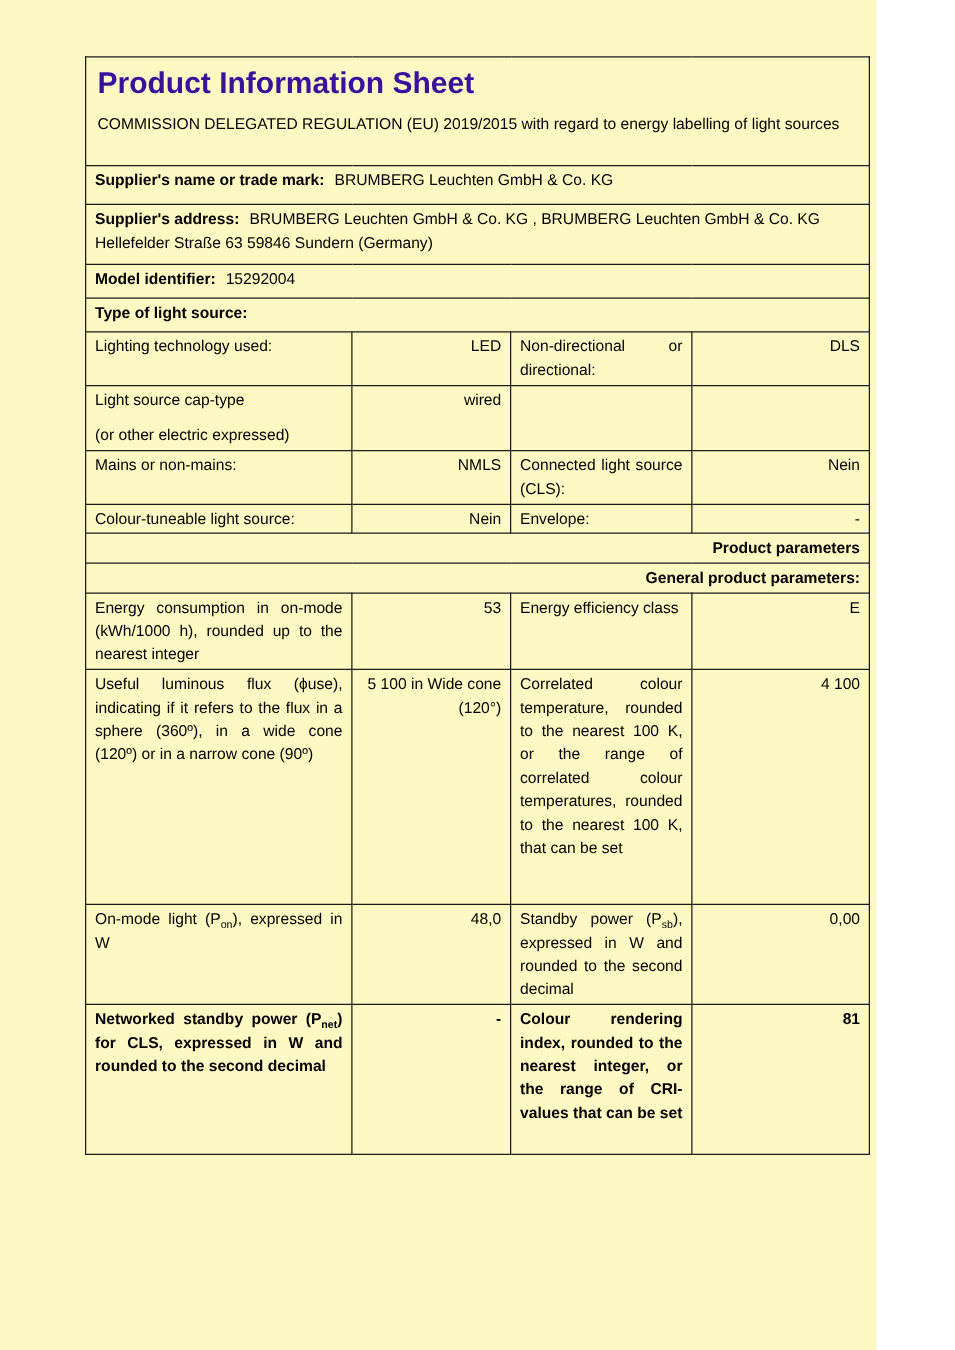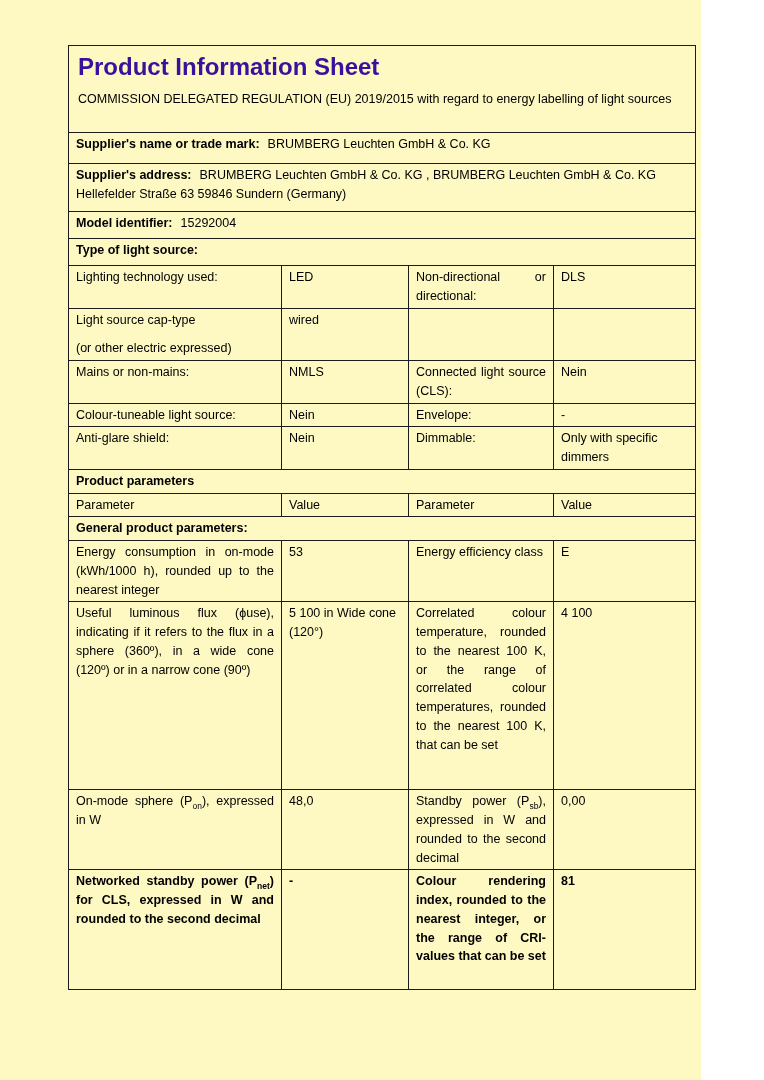--- a/index.html
+++ b/index.html
@@ -33,22 +33,22 @@
     line-height: 1.25;
     margin: 4px 0 8px 2px;
   }
   .doc-subtitle {
     font-size: 12.5px;
     line-height: 1.45;
     margin: 0 0 4px 2px;
   }
   .lbl { font-weight: bold; margin-right: 8px; }
   .just { text-align: justify; }
-  .v { text-align: left; }
-  .sec { text-align: left; font-weight: bold; }
+  .v { text-align: right; }
+  .sec { text-align: right; font-weight: bold; }
   .gapline { margin-top: 10px; }
   sub { font-size: 8.5px; line-height: 0; }
   
   .rh-head   { height: 87px; }
   .rh-sname  { height: 31px; }
   .rh-saddr  { height: 48px; padding-left: 46px; }
   .rh-model  { height: 27px; }
   .rh-type   { height: 27px; }
   .rh-tech   { height: 42px; }
   .rh-cap    { height: 44px; }
@@ -141,37 +141,25 @@
     </tr>
 
     <tr class="rh-ct">
       <td class="just">Colour-tuneable light source:</td>
       <td class="v">Nein</td>
       <td class="just">Envelope:</td>
       <td class="v">-</td>
     </tr>
 
 
-    <tr class="rh-ag">
-      <td class="just">Anti-glare shield:</td>
-      <td class="v">Nein</td>
-      <td class="just">Dimmable:</td>
-      <td class="v">Only with specific dimmers</td>
-    </tr>
 
     <tr class="rh-pp">
       <td colspan="4" class="sec">Product parameters</td>
     </tr>
 
-    <tr class="rh-cols">
-      <td>Parameter</td>
-      <td>Value</td>
-      <td>Parameter</td>
-      <td>Value</td>
-    </tr>
 
     <tr class="rh-gpp">
       <td colspan="4" class="sec">General product parameters:</td>
     </tr>
 
     <tr class="rh-energy">
       <td class="just">Energy consumption in on-mode (kWh/1000 h), rounded up to the nearest integer</td>
       <td class="v">53</td>
       <td class="just">Energy efficiency class</td>
       <td class="v">E</td>
@@ -179,21 +167,21 @@
 
     <tr class="rh-flux">
       <td class="just">Useful luminous flux (ϕuse), indicating if it refers to the flux in a sphere (360º), in a wide cone (120º) or in a narrow cone (90º)</td>
       <td class="v">5 100 in Wide cone (120°)</td>
       <td class="just">Correlated colour temperature, rounded to the nearest 100 K, or the range of correlated colour temperatures, rounded to the nearest 100 K, that can be set</td>
       <td class="v">4 100</td>
     </tr>
 
     <tr class="rh-onmode">
       <td class="just">
-        <span>On-mode sphere (P</span><sub>on</sub><span>), expressed in W</span>
+        <span>On-mode light (P</span><sub>on</sub><span>), expressed in W</span>
       </td>
       <td class="v">48,0</td>
       <td class="just">
         <span>Standby power (P</span><sub>sb</sub><span>), expressed in W and rounded to the second decimal</span>
       </td>
       <td class="v">0,00</td>
     </tr>
 
     <tr class="rh-net">
       <td class="just">

